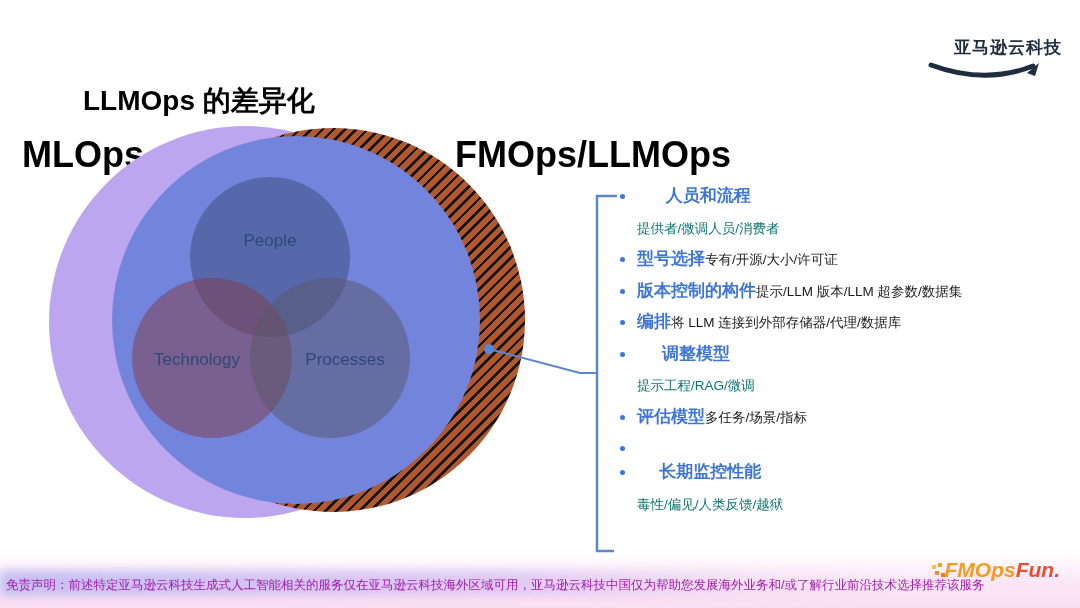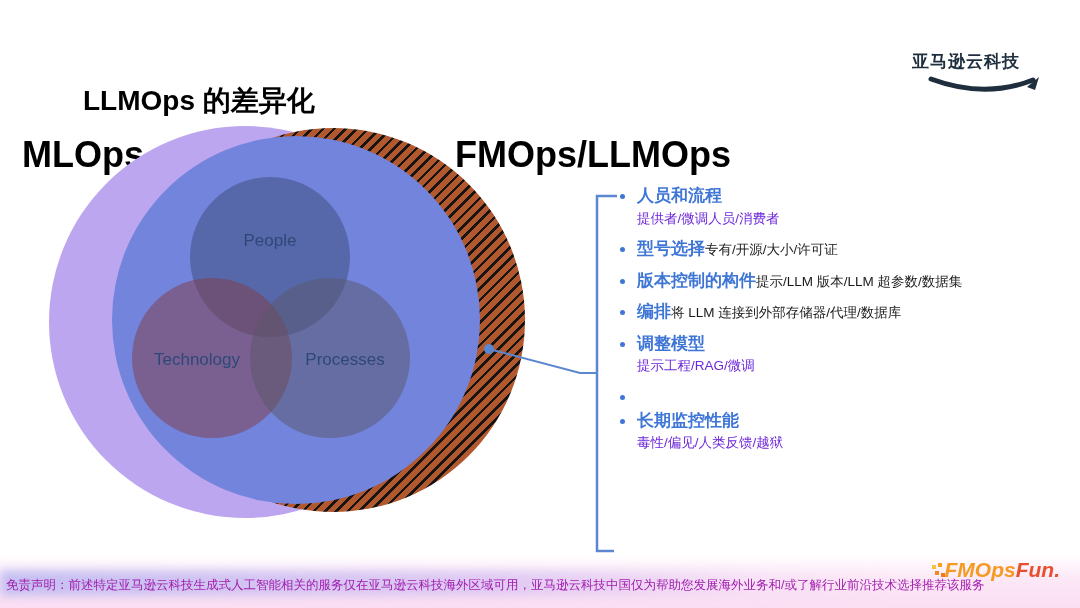--- a/index.html
+++ b/index.html
@@ -3,21 +3,21 @@
 <meta charset="utf-8">
 <style>
   html,body{margin:0;padding:0;}
   body{
     width:1080px;height:608px;position:relative;overflow:hidden;
     background:#ffffff;
     font-family:"Liberation Sans","DejaVu Sans",sans-serif;
     -webkit-font-smoothing:antialiased;
   }
   
-  .aws-logo{position:absolute;top:36px;right:18px;width:150px;text-align:left;margin-top:14px;}
+  .aws-logo{position:absolute;top:36px;right:18px;width:150px;text-align:right;}
   .aws-logo .aws-text{font-size:17px;font-weight:bold;color:#1f2e3e;letter-spacing:1px;}
   .aws-logo svg{display:block;margin:2px auto 0;}
   
   .slide-title{position:absolute;left:83px;top:82px;font-size:28px;font-weight:bold;color:#000;}
   .mlops-label{position:absolute;left:22px;top:134px;font-size:36px;font-weight:bold;color:#000;}
   .fmops-label{position:absolute;left:455px;top:134px;font-size:36px;font-weight:bold;color:#000;}
   
   .circle{position:absolute;border-radius:50%;}
   .c-purple{left:49px;top:126px;width:392px;height:392px;background:#bda6f0;z-index:1;}
   .c-hatch{left:141px;top:128px;width:384px;height:384px;z-index:2;
@@ -28,25 +28,25 @@
   .c-proc{left:250px;top:278px;width:160px;height:160px;background:rgba(90,85,105,0.50);z-index:6;}
   .venn-label{position:absolute;z-index:7;color:#2e4878;font-size:17px;transform:translate(-50%,-50%);white-space:nowrap;}
   .vl-people{left:270px;top:241px;}
   .vl-tech{left:197px;top:360px;}
   .vl-proc{left:345px;top:360px;}
   
   .overlay-svg{position:absolute;left:0;top:0;width:1080px;height:608px;z-index:8;pointer-events:none;}
   
   .feature-list{position:absolute;left:612px;top:186px;width:452px;z-index:9;
     display:flex;flex-direction:column;gap:11px;}
-  .feat{display:flex;align-items:flex-start;}
+  .feat{display:flex;align-items:flex-start;text-align:center;}
   .feat .dot{width:5px;height:5px;border-radius:50%;background:#3f76d6;margin:8px 12px 0 8px;flex:0 0 auto;}
   .feat .h{color:#3f76d6;font-weight:bold;font-size:17px;line-height:1.2;}
   .feat .t{color:#1a1a1a;font-size:13.5px;line-height:1.45;margin-top:33px;}
-  .feat .sub{color:#6d28d9;font-size:13.5px;line-height:1.45;margin-top:2px;}
+  .feat .sub{color:#0f766e;font-size:13.5px;line-height:1.45;margin-top:12px;}
   
   .footer-band{position:absolute;left:0;bottom:0;width:1080px;height:54px;z-index:10;
     background:linear-gradient(180deg,rgba(253,238,250,0) 0%,#fce8f7 45%,#fbdef3 100%);}
   .footer-glow{position:absolute;left:0;bottom:12px;width:900px;height:26px;z-index:11;
     background:linear-gradient(90deg,rgba(167,170,238,0.65) 0%,rgba(190,166,238,0.45) 55%,rgba(230,200,245,0.15) 85%,transparent 100%);
     filter:blur(5px);}
   .disclaimer{position:absolute;left:6px;bottom:14px;z-index:12;font-size:12.5px;color:#a21caf;white-space:nowrap;}
   .datafun-logo{position:absolute;right:20px;bottom:26px;z-index:12;font-size:21px;font-weight:bold;font-style:italic;white-space:nowrap;}
   .datafun-logo .pix{display:inline-block;width:13px;height:16px;position:relative;vertical-align:-2px;}
   .datafun-logo .pix i{position:absolute;background:#f6a21d;}
@@ -106,20 +106,24 @@
     <span class="dot"></span>
     <div><span class="h">编排</span><span class="t">将 LLM 连接到外部存储器/代理/数据库</span></div>
   </div>
   <div class="feat">
     <span class="dot"></span>
     <div><span class="h">调整模型</span>
       <div class="sub">提示工程/RAG/微调</div></div>
   </div>
   <div class="feat">
     <span class="dot"></span>
+    <div><span class="h">评估模型</span><span class="t">多任务/场景/指标</span></div>
+  </div>
+  <div class="feat">
+    <span class="dot"></span>
   </div>
   <div class="feat">
     <span class="dot"></span>
     <div><span class="h">长期监控性能</span>
       <div class="sub">毒性/偏见/人类反馈/越狱</div></div>
   </div>
 </div>
 
 <div class="footer-band"></div>
 <div class="footer-glow"></div>

